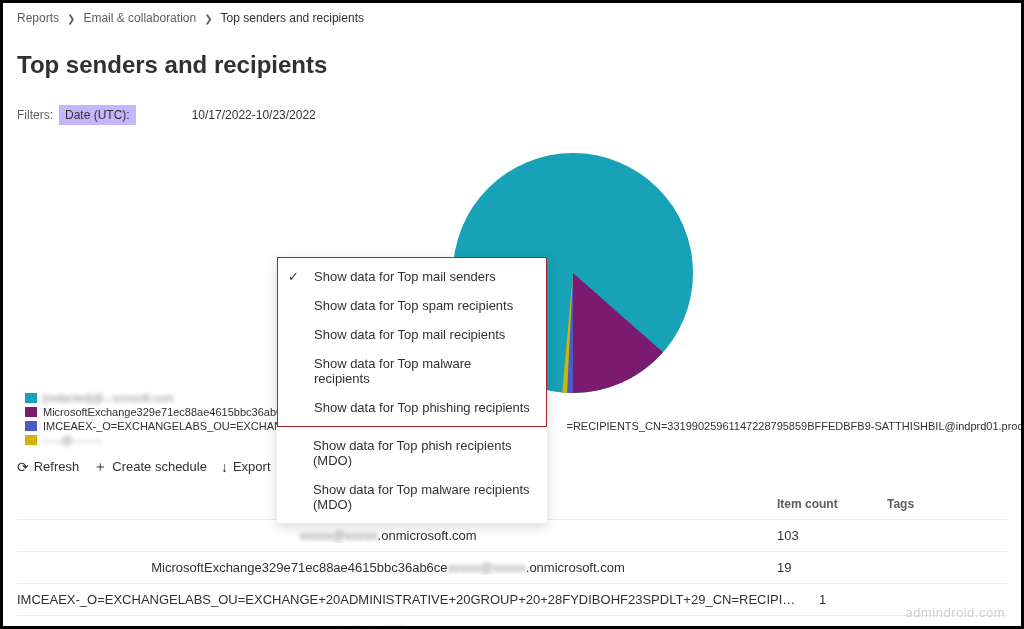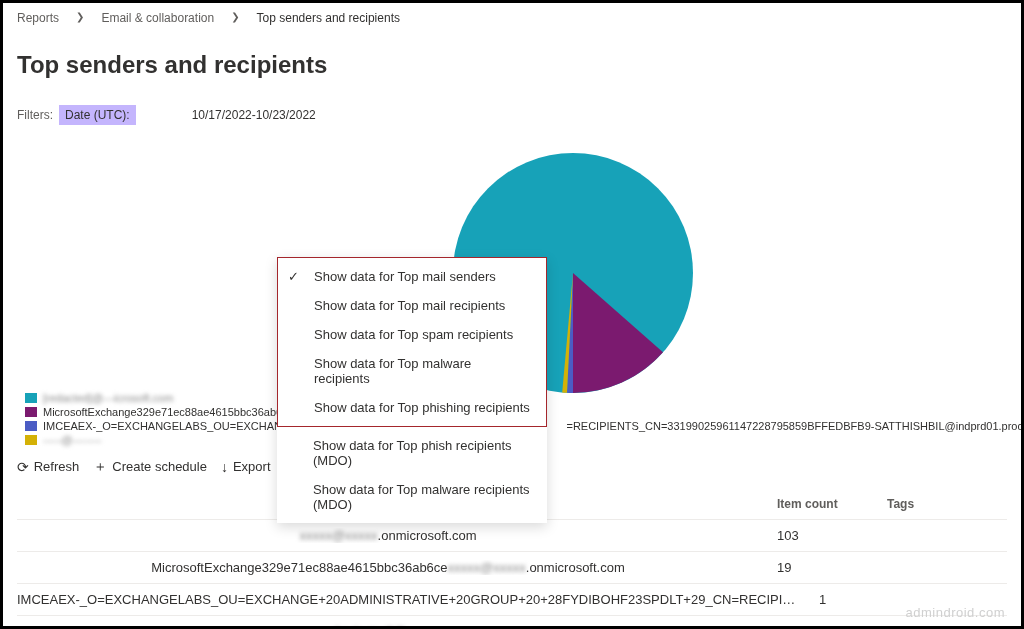--- a/index.html
+++ b/index.html
@@ -11,21 +11,22 @@
       border: 3px solid #000;
       width: 1024px;
       height: 629px;
       position: relative;
       overflow: hidden;
     }
     .breadcrumb {
       padding: 8px 14px;
       font-size: 12px;
       display: flex;
-      gap: 17px;
+      align-items: center;
+      gap: 8px;
     }
     .breadcrumb span.crumb { color: #605e5c; }
     .breadcrumb span.crumb.active { color: #323130; }
     .chev { color: #605e5c; font-size: 10px; }
     h1.title {
       font-size: 24px;
       font-weight: 600;
       padding: 18px 14px 6px;
     }
     .filters {
@@ -179,24 +180,24 @@
   </div>
 </div>
 
 <div class="dropdown">
   <div class="bordered">
     <div class="item">
       <span class="check">✓</span>
       <span>Show data for Top mail senders</span>
     </div>
     <div class="item">
+      <span>Show data for Top spam recipients</span>
+    </div>
+    <div class="item">
       <span>Show data for Top mail recipients</span>
-    </div>
-    <div class="item">
-      <span>Show data for Top spam recipients</span>
     </div>
     <div class="item">
       <span>Show data for Top malware recipients</span>
     </div>
     <div class="item">
       <span>Show data for Top phishing recipients</span>
     </div>
   </div>
   <div class="rest">
     <div class="item">

